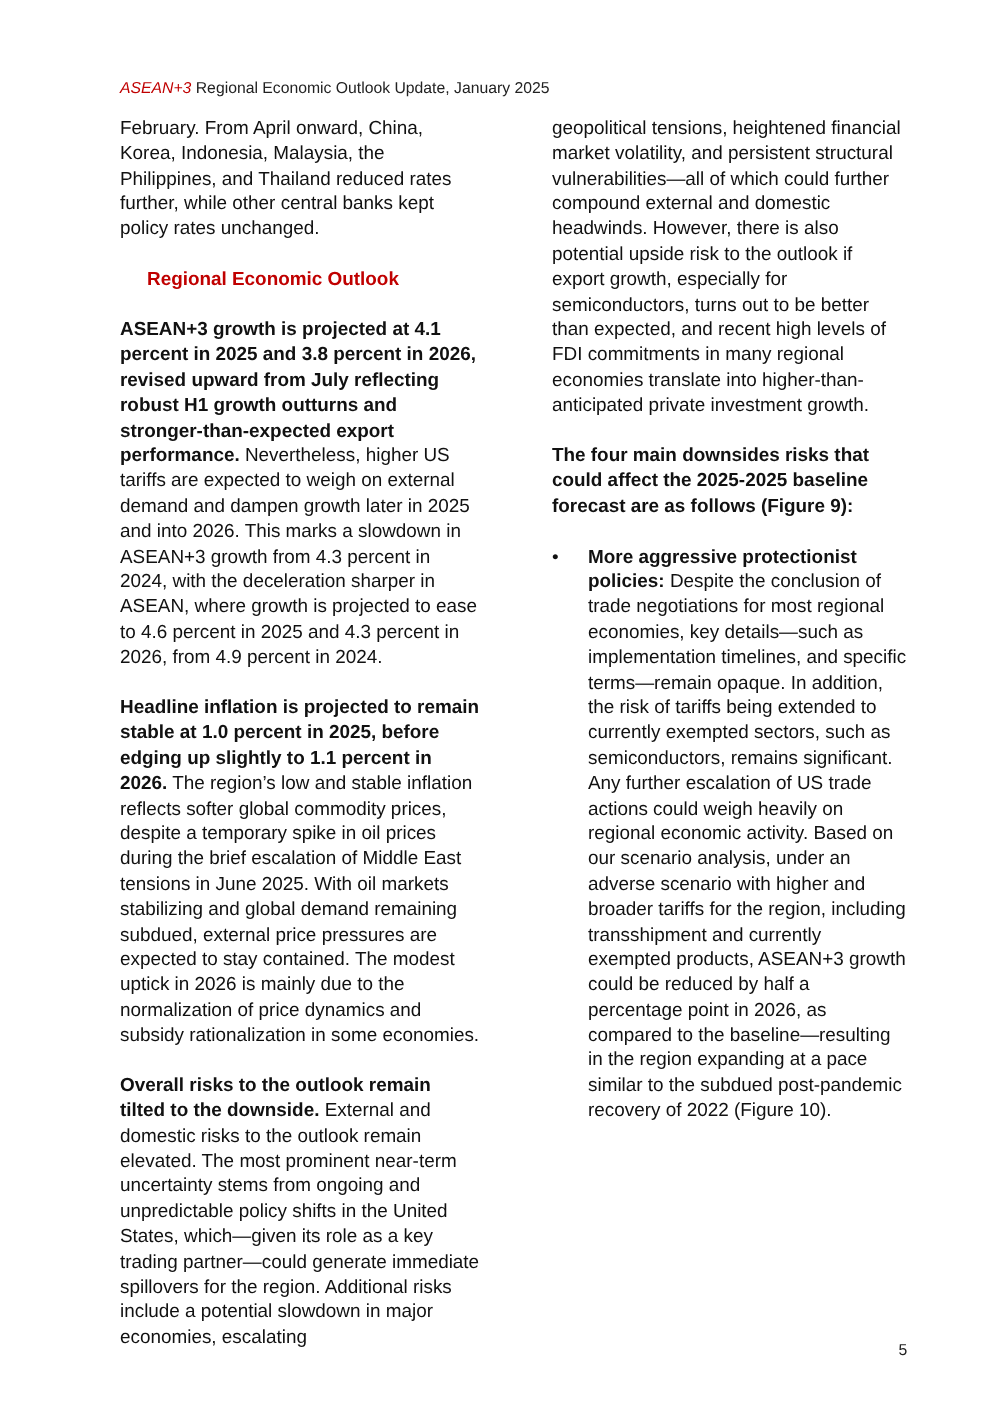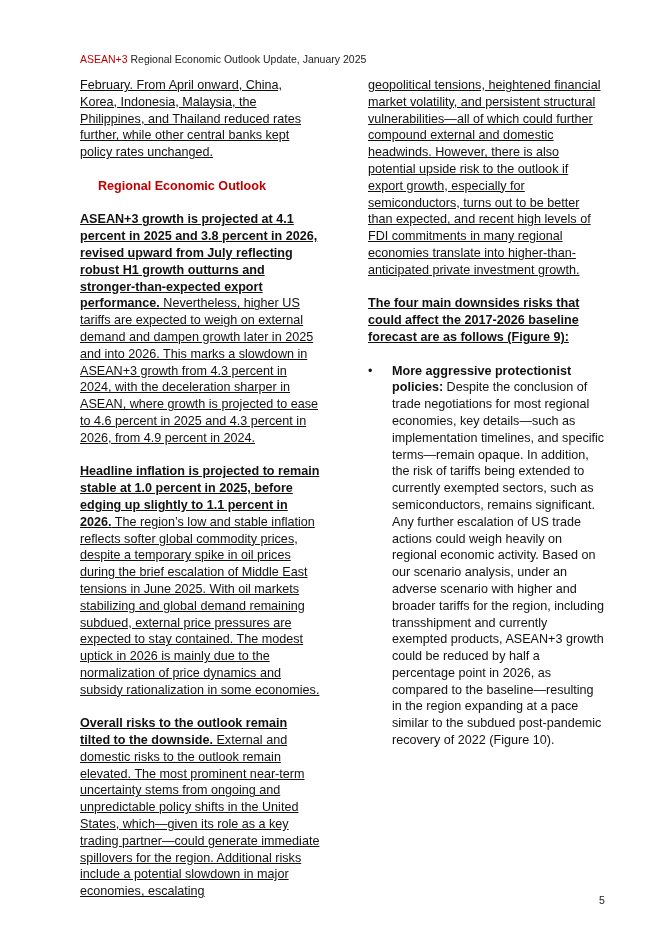--- a/index.html
+++ b/index.html
@@ -4,28 +4,28 @@
 <style>
   html, body { margin: 0; padding: 0; background: #ffffff; }
   body {
     width: 662px; height: 936px; position: relative; overflow: hidden;
     font-family: "Liberation Sans", sans-serif; color: #111111;
   }
   .running-header {
     position: absolute; left: 80px; top: 53px;
     font-size: 10.5px; line-height: 12px; color: #222222;
   }
-  .running-header .brand { color: #c00000; }
+  .running-header .brand { color: #c00000; font-style: italic; }
   .col {
     position: absolute; top: 77px; width: 240px;
     font-size: 12.6px; line-height: 16.8px; color: #111111;
   }
   .col-left { left: 80px; }
   .col-right { left: 368px; width: 238px; }
-  p { margin: 0 0 16.8px 0; text-decoration: underline; }
+  p { margin: 0 0 16.8px 0; }
   b { font-weight: bold; }
   h2 {
     margin: 0 0 16.8px 0; font-size: 12.6px; line-height: 16.8px;
     color: #c00000; font-weight: bold; padding-left: 18px;
   }
   .bullet-list { list-style: none; margin: 0; padding: 0; }
   .bullet-item { position: relative; padding-left: 24px; }
   .bullet-item .bullet {
     position: absolute; left: 0; top: 0; width: 12px; text-align: left;
   }
@@ -56,21 +56,21 @@
 
   <p>
     <b>Overall risks to the outlook remain tilted to the downside.</b><span> External and domestic risks to the outlook remain elevated. The most prominent near-term uncertainty stems from ongoing and unpredictable policy shifts in the United States, which—given its role as a key trading partner—could generate immediate spillovers for the region. Additional risks include a potential slowdown in major economies, escalating</span>
   </p>
 </div>
 
 <div class="col col-right">
   <p>geopolitical tensions, heightened financial market volatility, and persistent structural vulnerabilities—all of which could further compound external and domestic headwinds. However, there is also potential upside risk to the outlook if export growth, especially for semiconductors, turns out to be better than expected, and recent high levels of FDI commitments in many regional economies translate into higher-than-anticipated private investment growth.</p>
 
   <p>
-    <b>The four main downsides risks that could affect the 2017-2026 baseline forecast are as follows (Figure 9):</b>
+    <b>The four main downsides risks that could affect the 2025-2025 baseline forecast are as follows (Figure 9):</b>
   </p>
 
   <ul class="bullet-list">
     <li class="bullet-item">
       <span class="bullet">•</span>
       <b>More aggressive protectionist policies:</b><span> Despite the conclusion of trade negotiations for most regional economies, key details—such as implementation timelines, and specific terms—remain opaque. In addition, the risk of tariffs being extended to currently exempted sectors, such as semiconductors, remains significant. Any further escalation of US trade actions could weigh heavily on regional economic activity. Based on our scenario analysis, under an adverse scenario with higher and broader tariffs for the region, including transshipment and currently exempted products, ASEAN+3 growth could be reduced by half a percentage point in 2026, as compared to the baseline—resulting in the region expanding at a pace similar to the subdued post-pandemic recovery of 2022 (Figure 10).</span>
     </li>
   </ul>
 </div>
 

